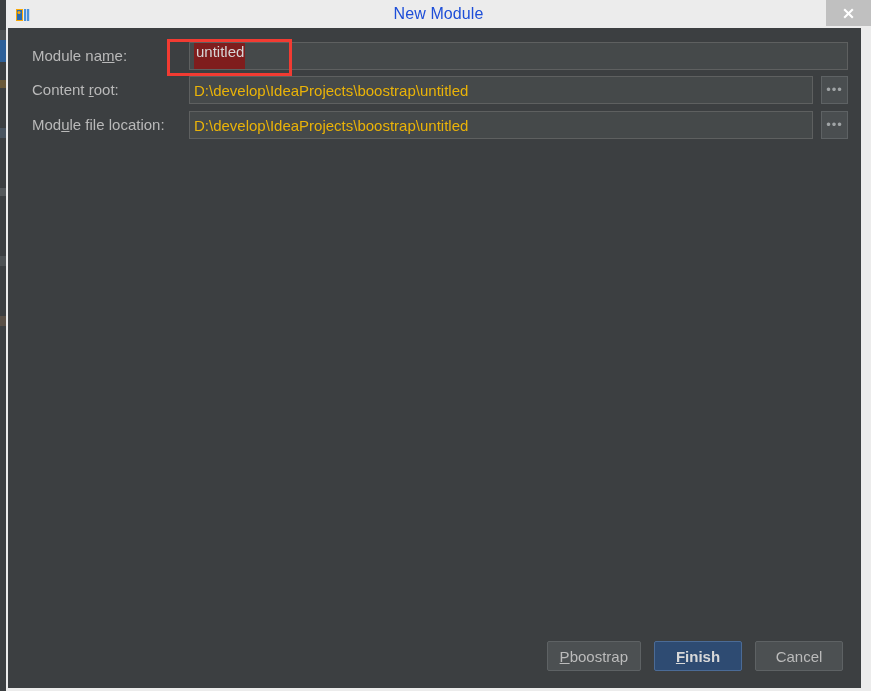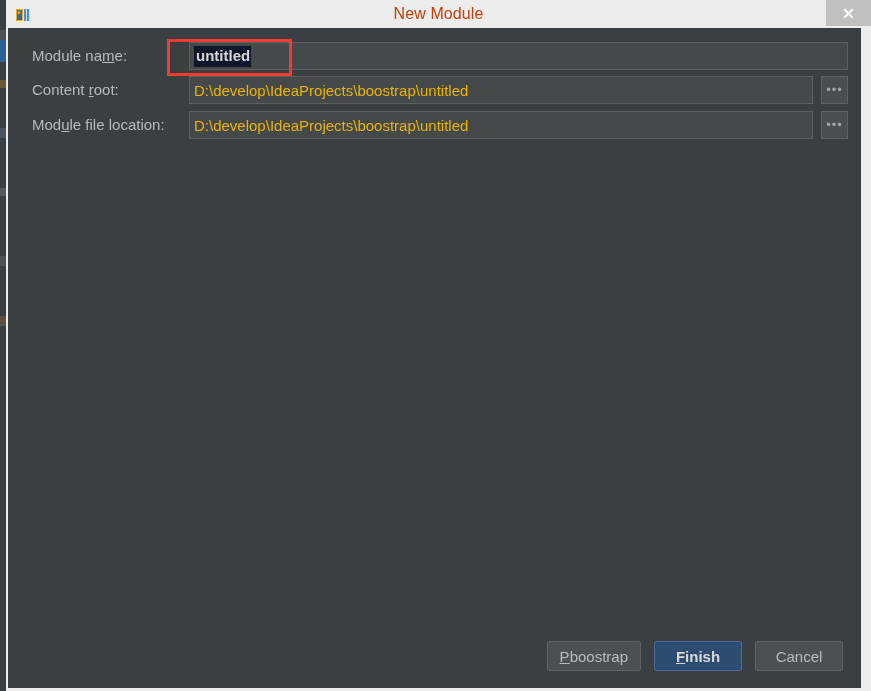--- a/index.html
+++ b/index.html
@@ -70,21 +70,21 @@
   }
   .title-text {
     position: absolute;
     left: 0;
     right: 0;
     top: 0;
     height: 28px;
     line-height: 28px;
     text-align: center;
     font-size: 16px;
-    color: #c2410c;
+    color: #1d4ed8;
     font-family: "Liberation Sans", sans-serif;
     letter-spacing: 0.1px;
   }
   .close-btn {
     position: absolute;
     right: 0px;
     top: 0px;
     width: 45px;
     height: 26px;
     background: #c0c0c0;
@@ -148,26 +148,25 @@
     align-items: center;
     padding: 0 0 0 4px;
     overflow: hidden;
     white-space: nowrap;
     font-family: "Liberation Sans", sans-serif;
   }
   .field.wide { right: 12px; }
   .field.narrow { right: 47px; }
 
   .field .sel {
-    background: #0f172a;
+    background: #7f1d1d;
     color: #d6d6d6;
-    padding: 1px 1px 2px 2px;
+    padding: 1px 1px 10px 2px;
     display: inline-block;
     line-height: 18px;
-    font-weight: bold;
   }
   .field .val {
     color: #eab308;
     display: inline-block;
   }
 
   .browse {
     position: absolute;
     right: 12px;
     top: 0;

